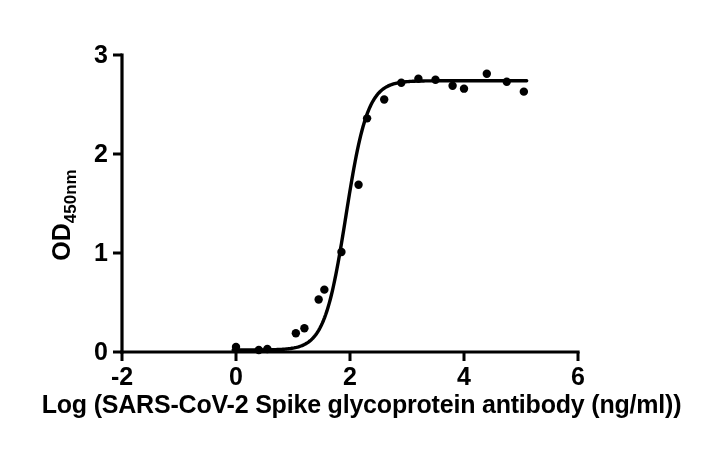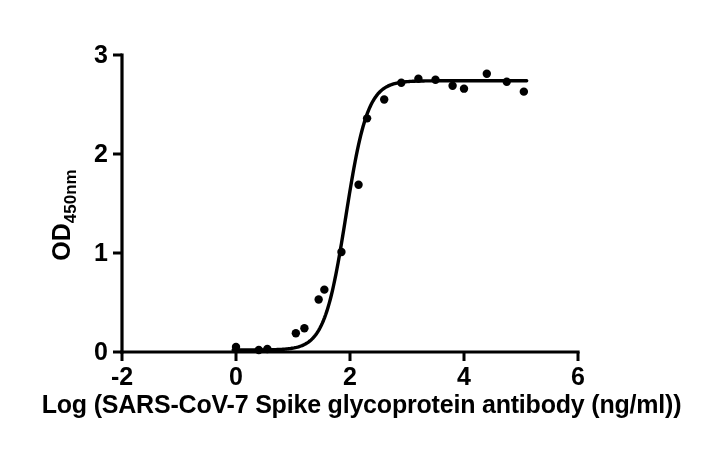--- a/index.html
+++ b/index.html
@@ -162,16 +162,16 @@
       </g>
   </svg>
 
   <div id="ylabel-wrap">
     <div id="ylabel-text">
       <span>OD</span><span class="sub">450nm</span>
     </div>
   </div>
 
   <div id="xlabel-wrap">
-    <span id="xlabel-text">Log (SARS-CoV-7 Spike glycoprotein antibody (ng/ml))</span>
+    <span id="xlabel-text">Log (SARS-CoV-2 Spike glycoprotein antibody (ng/ml))</span>
   </div>
 
 </div>
 
 </body></html>

